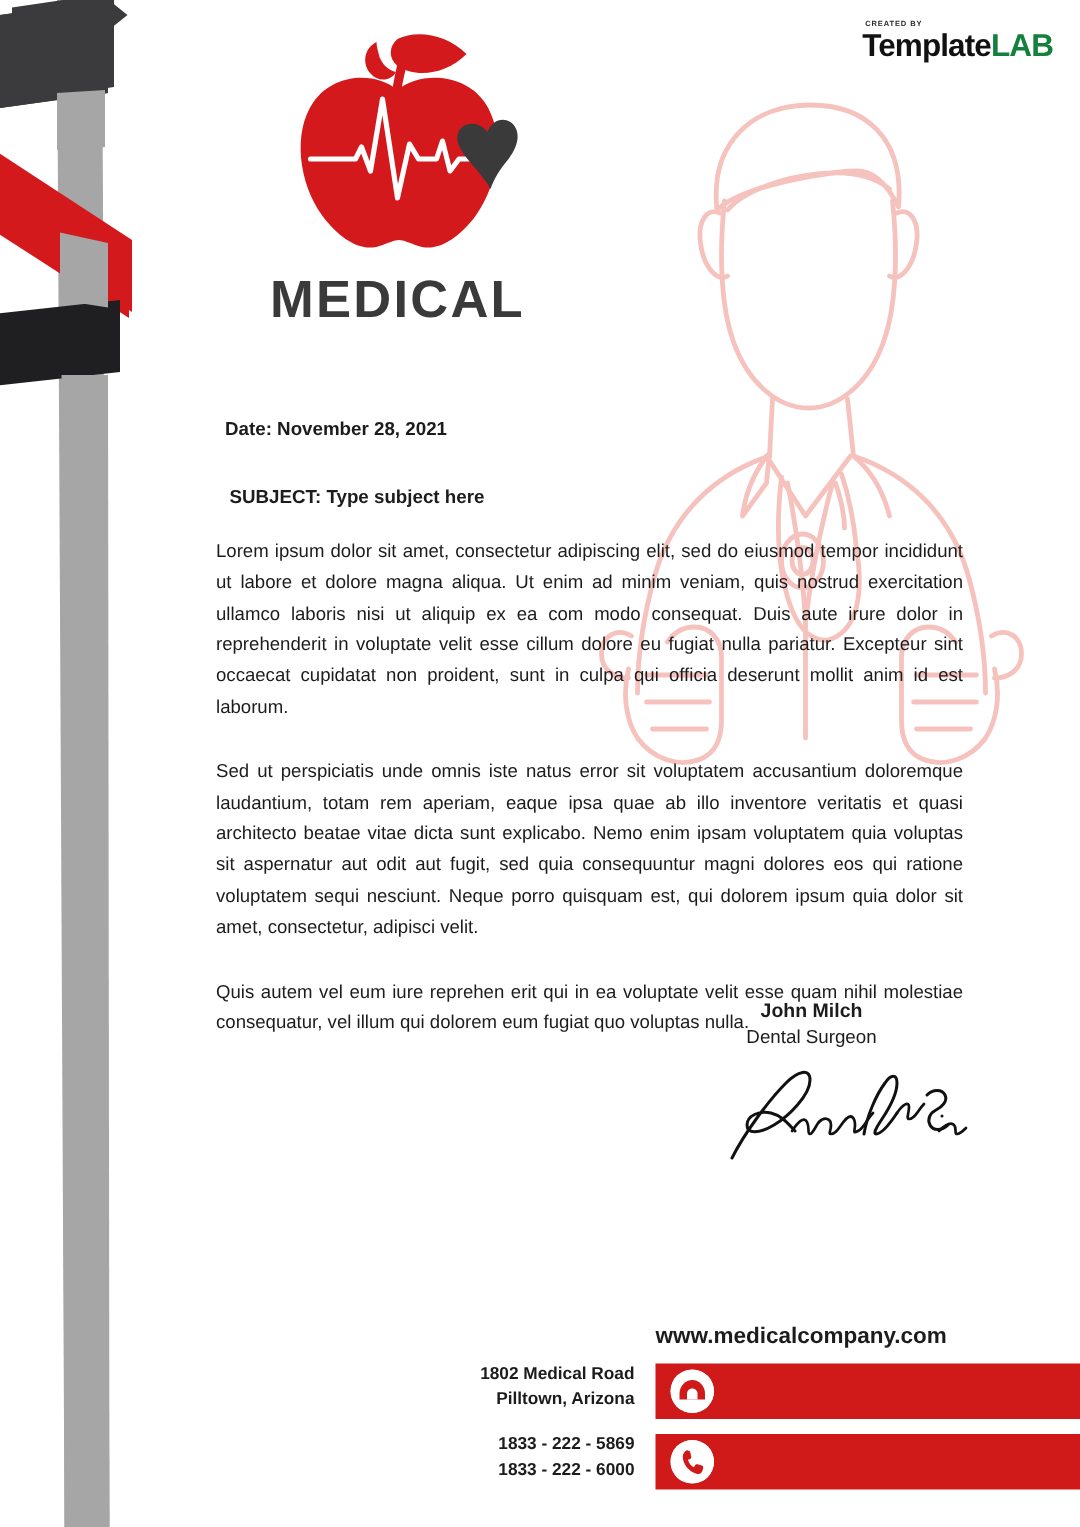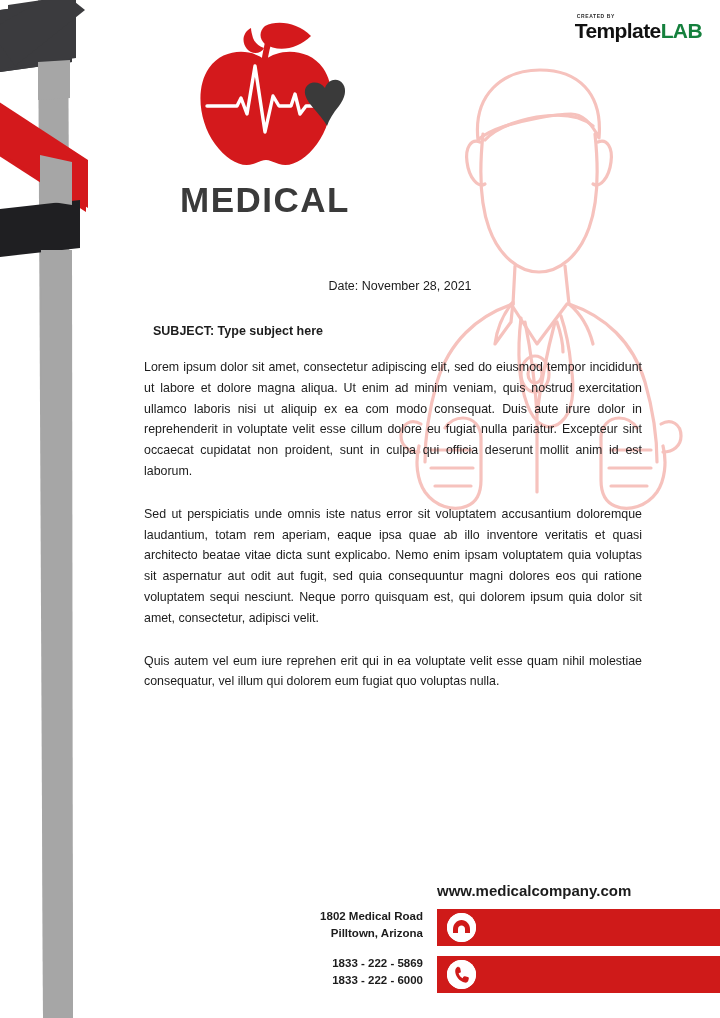--- a/index.html
+++ b/index.html
@@ -90,23 +90,23 @@
     height: 500px;
     pointer-events: none;
   }
 
   
   .date-line {
     position: absolute;
     left: 150px;
     top: 279px;
     width: 500px;
-    text-align: center;
+    text-align: left;
     font-size: 12.5px;
-    font-weight: normal;
+    font-weight: bold;
     color: #1c1c1c;
   }
   .subject-line {
     position: absolute;
     left: 153px;
     top: 324px;
     font-size: 12.5px;
     font-weight: bold;
     color: #1c1c1c;
   }
@@ -317,20 +317,40 @@
 
   <div class="date-line">Date: November 28, 2021</div>
   <div class="subject-line">SUBJECT: Type subject here</div>
 
   <div class="body-copy">
     <p class="para">Lorem ipsum dolor sit amet, consectetur adipiscing elit, sed do eiusmod tempor incididunt ut labore et dolore magna aliqua. Ut enim ad minim veniam, quis nostrud exercitation ullamco laboris nisi ut aliquip ex ea com modo consequat. Duis aute irure dolor in reprehenderit in voluptate velit esse cillum dolore eu fugiat nulla pariatur. Excepteur sint occaecat cupidatat non proident, sunt in culpa qui officia deserunt mollit anim id est laborum.</p>
     <p class="para"> Sed ut perspiciatis unde omnis iste natus error sit voluptatem accusantium doloremque laudantium, totam rem aperiam, eaque ipsa quae ab illo inventore veritatis et quasi architecto beatae vitae dicta sunt explicabo. Nemo enim ipsam voluptatem quia voluptas sit aspernatur aut odit aut fugit, sed quia consequuntur magni dolores eos qui ratione voluptatem sequi nesciunt. Neque porro quisquam est, qui dolorem ipsum quia dolor sit amet, consectetur, adipisci velit.</p>
     <p class="para">Quis autem vel eum iure reprehen erit qui in ea voluptate velit esse quam nihil molestiae consequatur, vel illum qui dolorem eum fugiat quo voluptas nulla.</p>
   </div>
 
+  <div class="sign-block">
+    <div class="sign-name">John Milch</div>
+    <div class="sign-role">Dental Surgeon</div>
+    <svg class="sign-mark" viewBox="0 0 170 70">
+      <g fill="none" stroke="#111111" stroke-linecap="round" stroke-linejoin="round">
+        <path d="M10 68 C18 52 34 30 46 18 C54 10 62 8 62 16 C62 26 48 40 38 46
+                 C28 52 20 52 20 46 C20 40 28 36 36 38 C44 40 48 46 52 50" stroke-width="2"></path>
+        <path d="M50 50 C54 44 58 40 60 44 C62 48 60 52 62 52 C64 52 66 46 68 44" stroke-width="1.8"></path>
+        <path d="M68 44 C72 40 76 42 76 46 C76 50 74 52 76 52 C80 52 82 46 86 42" stroke-width="1.8"></path>
+        <path d="M86 42 C90 38 92 42 92 46 C92 50 90 52 94 50 C98 48 100 42 104 38" stroke-width="1.8"></path>
+        <path d="M98 52 C100 40 106 26 112 18 C116 12 120 12 120 18 C120 26 114 36 110 42
+                 C106 48 104 52 106 52 C110 52 116 44 120 38" stroke-width="2"></path>
+        <path d="M120 38 C124 32 128 30 128 34 C128 38 126 42 128 42 C132 42 134 36 138 32" stroke-width="1.8"></path>
+        <path d="M140 26 C144 22 150 22 152 26 C154 30 150 34 146 36 C142 38 140 42 142 46
+                 C144 50 150 50 154 46" stroke-width="2"></path>
+        <path d="M148 50 C152 46 156 44 158 46 C160 48 158 52 160 52 C162 52 164 50 166 48" stroke-width="1.8"></path>
+        <circle cx="150" cy="40" r="1" fill="#111111" stroke="none"></circle>
+      </g>
+    </svg>
+  </div>
 
   <div class="site-url">www.medicalcompany.com</div>
 
   <div class="addr">
     <div>1802 Medical Road</div>
     <div>Pilltown, Arizona</div>
   </div>
 
   <div class="bar bar-home">
     <div class="bar-icon">

